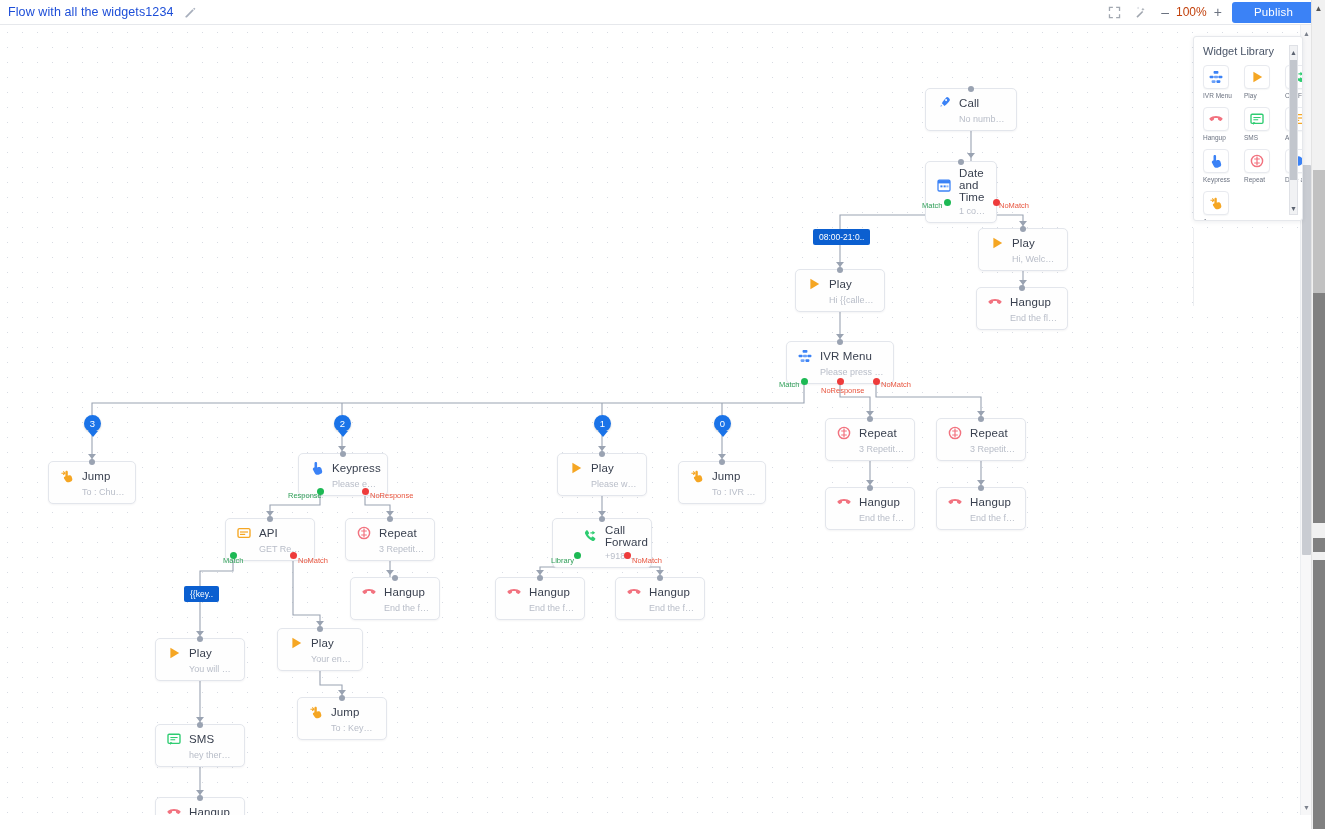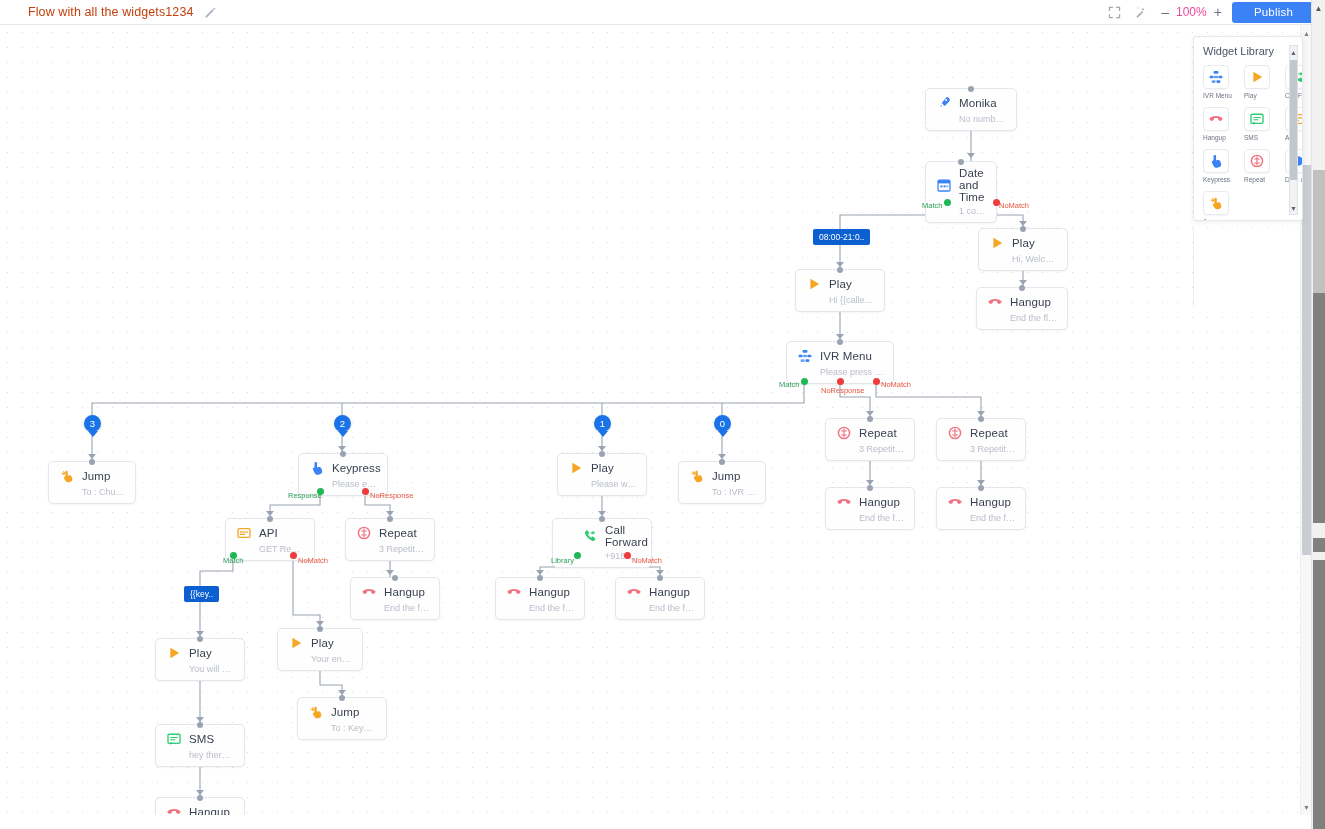--- a/index.html
+++ b/index.html
@@ -14,37 +14,37 @@
   
   .topbar {
     position: absolute; top: 0; left: 0;
     width: 1325px; height: 25px;
     background: #ffffff;
     border-bottom: 1px solid #e6e8ec;
     display: flex; align-items: center;
     z-index: 40;
   }
   .flow-title {
-    margin-left: 28px;
+    margin-left: 8px;
     font-size: 12.5px;
-    color: #c2410c;
+    color: #1d4ed8;
     letter-spacing: .1px;
   }
   .edit-icon { margin-left: 10px; width: 13px; height: 13px; opacity: .75; cursor: pointer; }
   .topbar-right {
     margin-left: auto; display: flex; align-items: center; gap: 0px;
     padding-right: 10px;
   }
   .tb-icon {
     width: 26px; height: 20px; display: flex; align-items: center; justify-content: center;
     cursor: pointer; opacity: .7;
   }
   .zoomctl { display: flex; align-items: center; gap: 7px; margin: 0 10px 0 8px; color: #5a6273; }
   .zoomctl .zbtn { cursor: pointer; font-size: 14px; line-height: 1; color: #6b7280; user-select: none; }
-  .zoomlvl { font-size: 12px; color: #ec4899; }
+  .zoomlvl { font-size: 12px; color: #c2410c; }
   .publish-btn {
     background: #3b82f6; color: #fff; border: none;
     border-radius: 3px; height: 21px; padding: 0 22px;
     font-size: 11.5px; font-family: inherit; cursor: pointer;
     letter-spacing: .2px;
   }
 
   
   .canvas {
     position: absolute; top: 25px; left: 0;
@@ -296,21 +296,21 @@
         <div class="node" style="left: 925px; top: 63px; width: 92px;">
           <div class="port top"></div>
           <div class="nrow">
             <span class="nicon">
               <svg viewBox="0 0 20 20" width="16" height="16">
                 <path d="M13.5 2.5c2 .3 3.6 1.9 4 3.9-1.6 3-4.2 5.6-7 7.2l-1.6-1.6-1.6-1.6C9 7.6 11 4.6 13.5 2.5z" fill="#3b82f6"></path>
                 <path d="M6.4 12.1l1.5 1.5-2.6 1.1z" fill="#3b82f6" opacity=".7"></path>
                 <circle cx="12.6" cy="6.4" r="1.3" fill="#fff"></circle>
               </svg>
             </span>
-            <span class="ntitle">Monika</span>
+            <span class="ntitle">Call</span>
           </div>
           <div class="nsub">No number assigned</div>
         </div>
         <div class="node" style="left: 925px; top: 136px; width: 72px;">
           <div class="port top"></div>
           <div class="nrow">
             <span class="nicon">
               <svg viewBox="0 0 20 20" width="16" height="16">
                 <rect x="2.5" y="4" width="15" height="13.5" rx="1.6" fill="none" stroke="#3b82f6" stroke-width="1.6"></rect>
                 <rect x="2.5" y="4" width="15" height="4" fill="#3b82f6"></rect>

